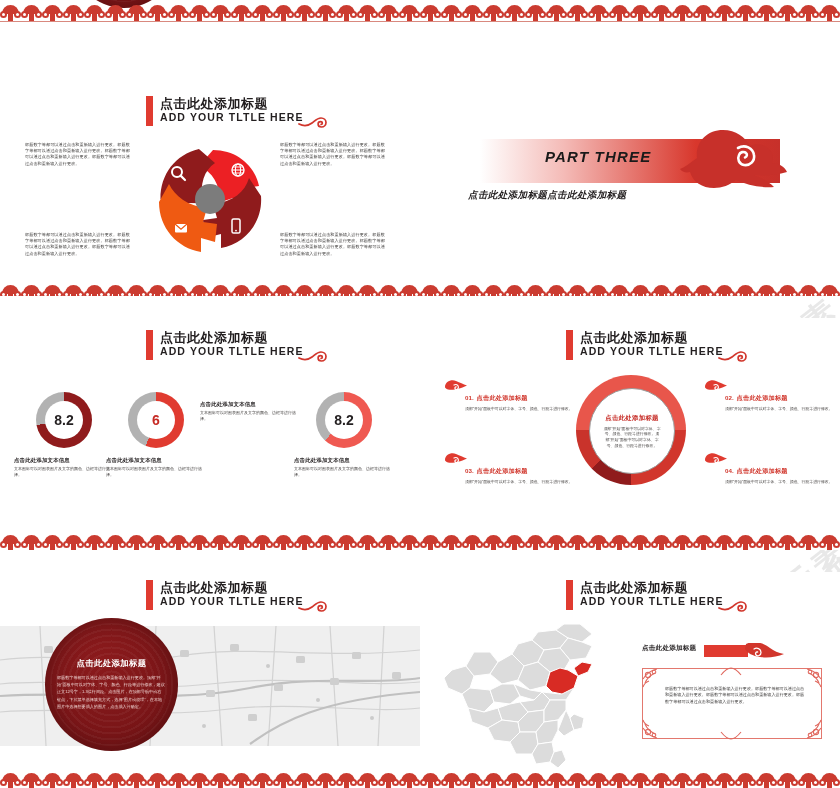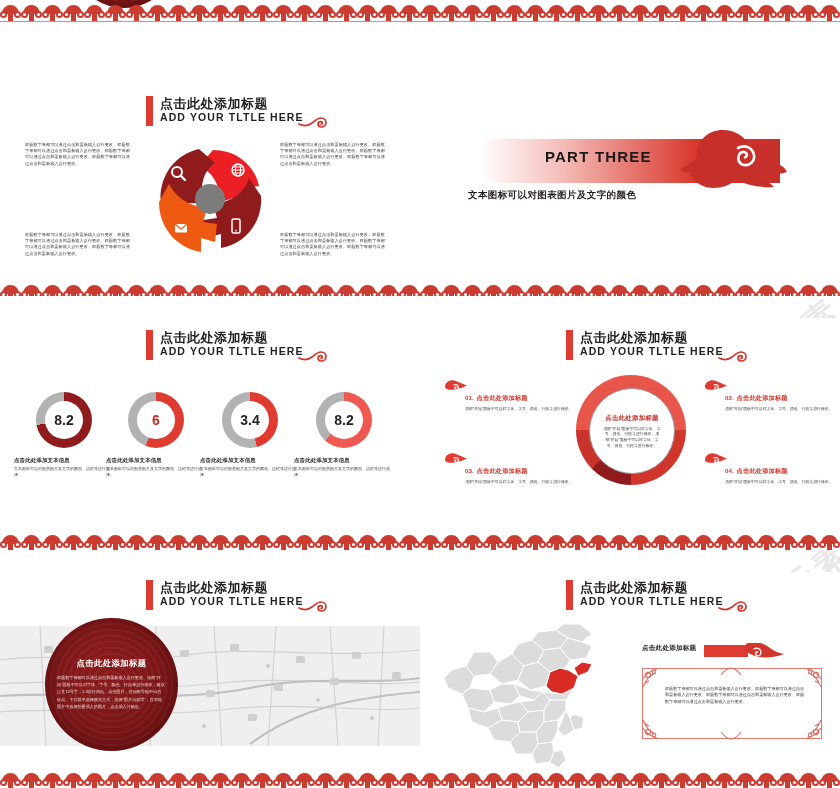--- a/index.html
+++ b/index.html
@@ -70,21 +70,21 @@
   
   #slide2{top:-62px;height:120px;}
   .swot-col{position:absolute;top:0;width:148px;}
 
   
   #slide3{top:84px;height:212px;}
   .cycle-wrap{position:absolute;left:141px;top:48px;width:138px;height:135px;}
   .cyc-txt{position:absolute;width:105px;}
 
   
-  #slide4{top:84px;height:212px;}
+  #slide4{top:84px;height:212px;font-style:italic;}
   .pt-banner{position:absolute;left:60px;top:55px;width:300px;height:44px;
     background:linear-gradient(90deg,rgba(224,59,48,0) 0%,rgba(224,59,48,.35) 28%,#d8372c 72%,#c7302a 100%);}
   .pt-label{position:absolute;left:125px;top:64px;font-size:15px;font-weight:bold;color:#1a1a1a;letter-spacing:1.2px;}
   .pt-sub{position:absolute;left:48px;top:105px;font-size:9.5px;font-weight:bold;color:#231f20;letter-spacing:.4px;}
   .pt-cloud{position:absolute;left:255px;top:38px;width:118px;height:78px;}
 
   
   #slide5{top:318px;height:232px;}
   .donut-item{position:absolute;width:100px;}
   .donut{position:relative;width:56px;height:56px;margin:0 auto;}
@@ -423,21 +423,21 @@
 
   <div class="slide sl-right" id="slide4">
     <div class="pt-banner"></div>
     <div class="pt-cloud">
       <svg width="118" height="78" viewBox="0 0 118 78">
         <path d="M22 36c-2-16 10-28 26-28 13 0 22 7 27 16 6-3 14-2 19 3 4 4 5 9 3 14 7 0 13 4 15 9-10 3-22 4-33 3 8 3 15 7 20 12-14 1-27-2-38-7-6 5-14 8-22 8-12 0-21-6-24-16-4 1-8 0-10-3 5-2 10-6 17-11z" fill="#c7302a"></path>
         <path d="M63 26c7-4 15 0 16 7 1 6-4 11-10 10-5-1-7-6-5-10 1-3 5-4 7-2 1.6 1.4 1 4-1 4.4" fill="none" stroke="#ffffff" stroke-width="2.6" stroke-linecap="round"></path>
       </svg>
     </div>
     <div class="pt-label">PART THREE</div>
-    <div class="pt-sub">文本图标可以对图表图片及文字的颜色</div>
+    <div class="pt-sub">点击此处添加标题点击此处添加标题</div>
     <div class="cloudband" style="top:196px;">
       <div class="motifs">
           <div class="motif">
             <i></i>
           </div>
           <div class="motif">
             <i></i>
           </div>
           <div class="motif">
             <i></i>
@@ -526,25 +526,20 @@
       <div class="donut" style="background: conic-gradient(rgb(224, 59, 48) 0deg, rgb(224, 59, 48) 201.6deg, rgb(178, 178, 178) 201.6deg, rgb(178, 178, 178) 360deg); border-radius: 50%;">
         <div class="hole">
             <span class="val" style="color: rgb(198, 42, 36);">6</span>
           </div>
       </div>
       <div class="d-cap">点击此处添加文本信息</div>
       <div class="d-body">文本图标可以对图表图片及文字的颜色、边框等进行选择。</div>
     </div>
 
     <div class="donut-item" style="left:200px;top:74px;">
-      <div class="donut" style="background: conic-gradient(rgb(224, 59, 48) 0deg, rgb(224, 59, 48) 165.6deg, rgb(178, 178, 178) 165.6deg, rgb(178, 178, 178) 360deg); border-radius: 50%;">
-        <div class="hole">
-            <span class="val" style="color: rgb(35, 31, 32);">3.4</span>
-          </div>
-      </div>
       <div class="d-cap">点击此处添加文本信息</div>
       <div class="d-body">文本图标可以对图表图片及文字的颜色、边框等进行选择。</div>
     </div>
 
     <div class="donut-item" style="left:294px;top:74px;">
       <div class="donut" style="background: conic-gradient(rgb(239, 89, 81) 0deg, rgb(239, 89, 81) 223.2deg, rgb(178, 178, 178) 223.2deg, rgb(178, 178, 178) 360deg); border-radius: 50%;">
         <div class="hole">
             <span class="val" style="color: rgb(35, 31, 32);">8.2</span>
           </div>
       </div>

